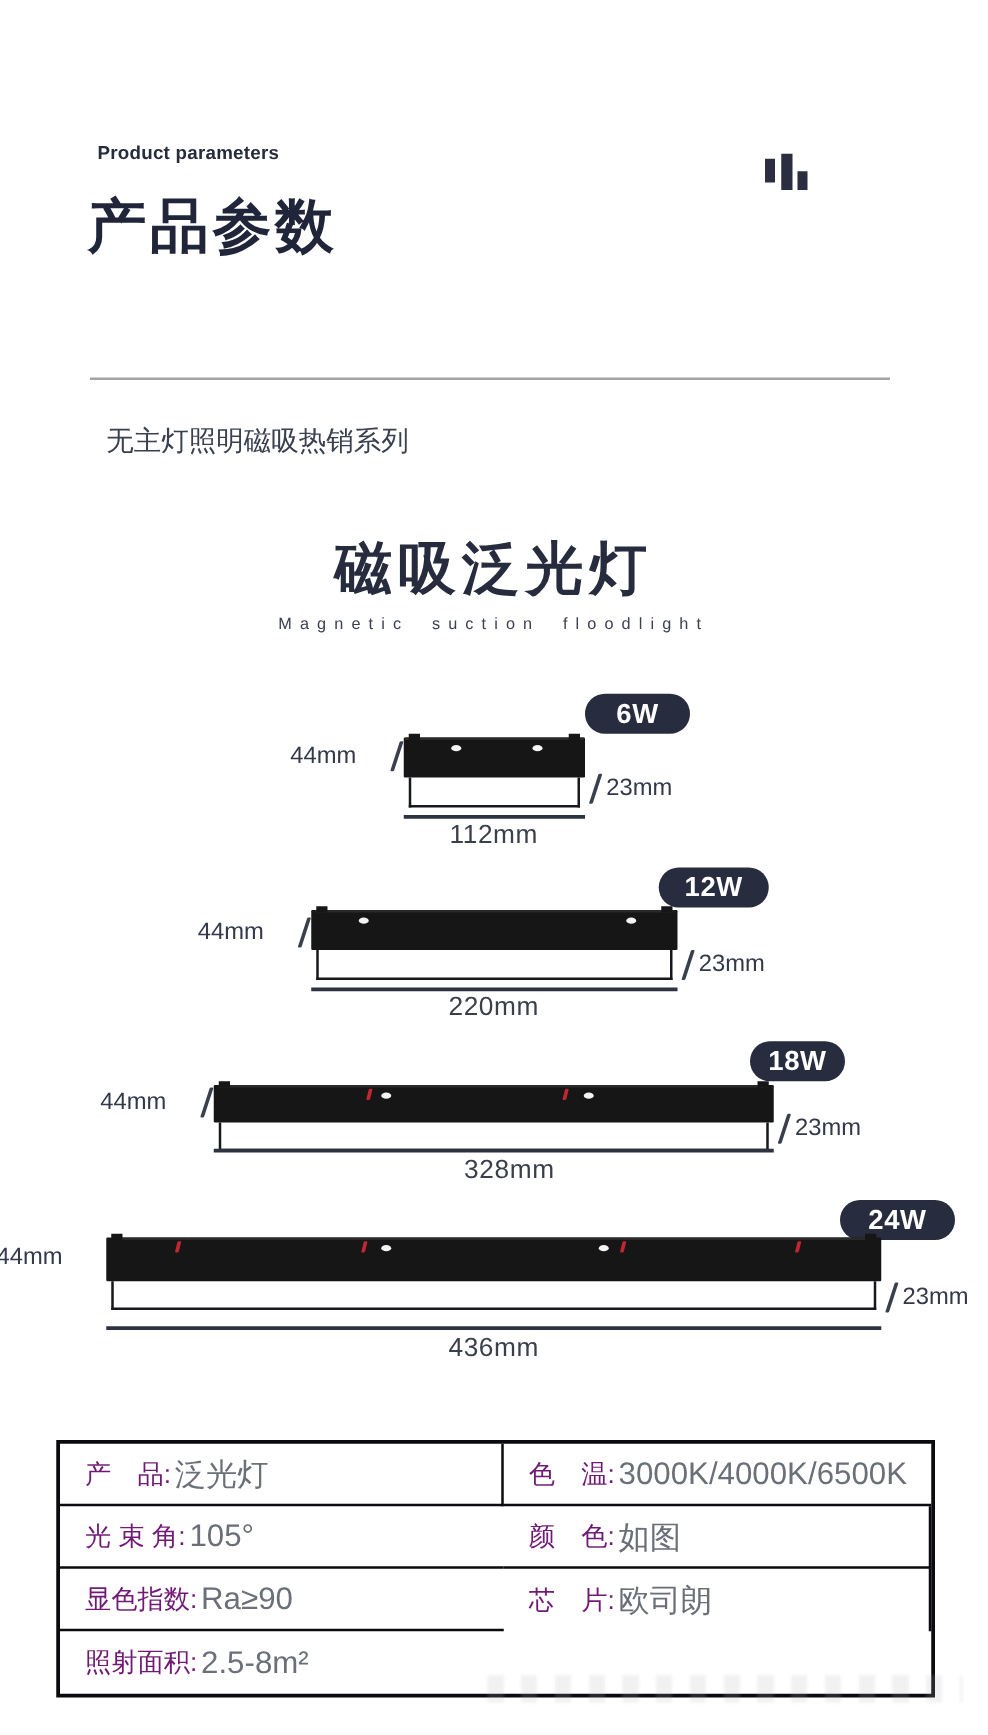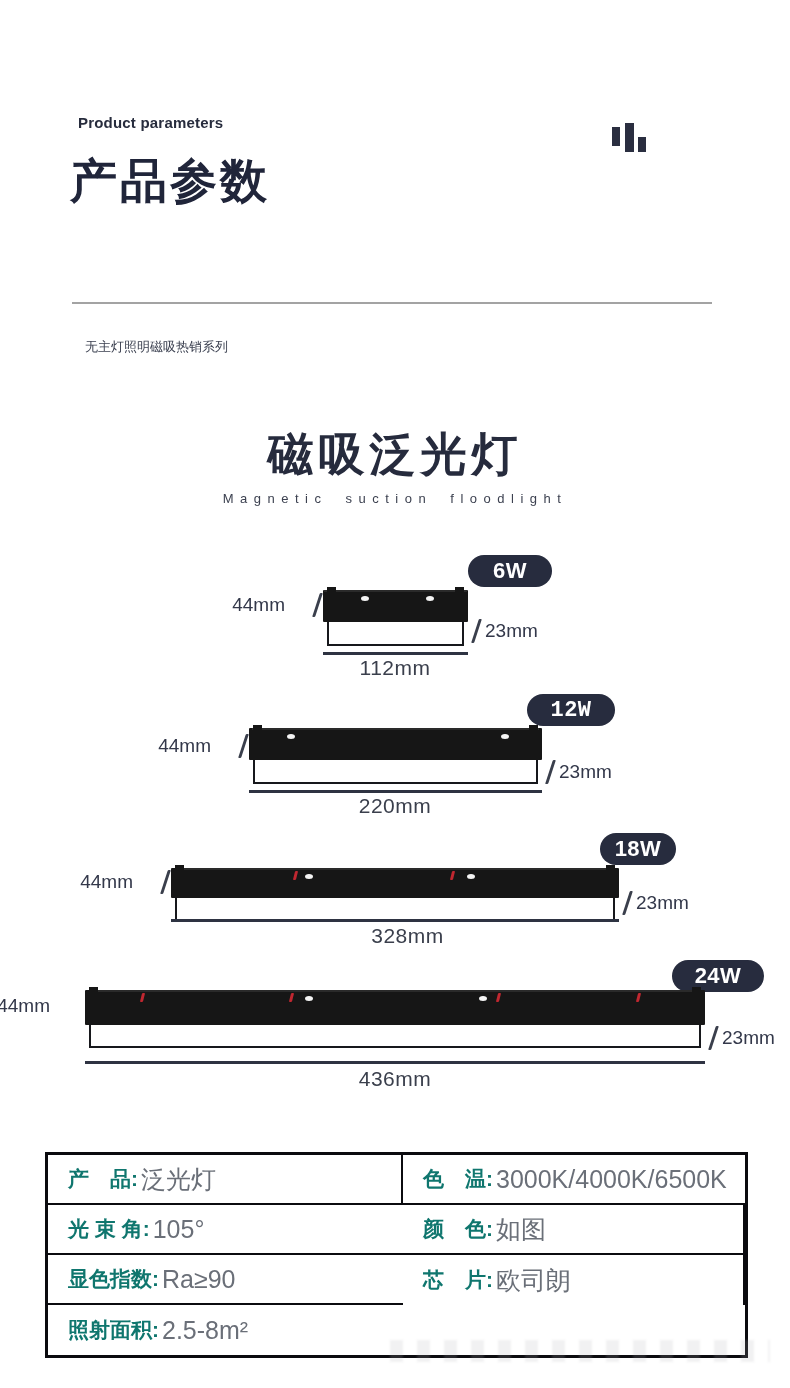--- a/index.html
+++ b/index.html
@@ -25,21 +25,21 @@
   .heading {
     position:absolute; left:70px; top:150px;
     font-size:47px; font-weight:900; color:#20253a; letter-spacing:3px;
   }
   .divider {
     position:absolute; left:72px; top:302px; width:640px; height:2px;
     background:#a3a3a3;
   }
   .series {
     position:absolute; left:85px; top:338px;
-    font-size:13px; color:#3b4050;
+    font-size:22px; color:#3b4050;
   }
 
   
   .title-block { position:absolute; left:0; top:424px; width:790px; text-align:center; }
   .main-title  { font-size:46px; font-weight:800; color:#262b3d; letter-spacing:5px; }
   .sub-title   { margin-top:5px; font-size:13px; color:#3c4150; letter-spacing:6.5px; word-spacing:8px; }
 
   
   .product { position:absolute; left:0; width:650px; height:135px; }
   .badge {
@@ -89,21 +89,21 @@
   .spec-table {
     position:absolute; left:45px; top:1152px; width:703px;
     border:3px solid #0b0b0f;
     display:grid; grid-template-columns:355px 1fr;
   }
   .cell {
     height:50px; display:flex; align-items:center; padding-left:20px;
     border-bottom:2px solid #0b0b0f; overflow:hidden; white-space:nowrap;
   }
   .cell.colL { border-right:2px solid #0b0b0f; }
-  .cell .lab { font-size:21px; font-weight:700; color:#0f766e; }
+  .cell .lab { font-size:21px; font-weight:400; color:#701a75; }
   .cell .val { font-size:25px; color:#6a6f78; margin-left:3px; }
 
   
   .watermark {
     position:absolute; left:390px; top:1340px; width:380px; height:22px;
     background:repeating-linear-gradient(90deg,
       rgba(175,175,182,.38) 0 13px, rgba(255,255,255,0) 13px 27px);
     opacity:.45; filter:blur(1.2px); pointer-events:none;
   }
 </style>
@@ -146,21 +146,21 @@
         <span class="slash"></span>
       </div>
       <div class="dim right" style="left: 475px; top: 64px;">
         <span class="slash"></span>
         <span>23mm</span>
       </div>
       <div class="len-line" style="left: 323px; width: 145px; top: 97px;"></div>
       <div class="len-label" style="top: 101px;">112mm</div>
     </div>
     <div class="product" style="top: 694px;">
-      <div class="badge" style="left: 527px; width: 88px; font-family: Liberation Mono, monospace;">12W</div>
+      <div class="badge" style="left: 527px; width: 88px;">12W</div>
       <div class="fixture" style="left: 249px; top: 34px; width: 293px;">
         <div class="fix-top" style="height: 32px;">
           <div class="end-tab l"></div>
           <div class="end-tab r"></div>
           <div class="screw" style="left: 13%;"></div>
           <div class="screw" style="left: 86%;"></div>
         </div>
         <div class="fix-bottom" style="height: 24px;"></div>
       </div>
       <div class="dim left" style="left: 0px; width: 245px; top: 40px;">

